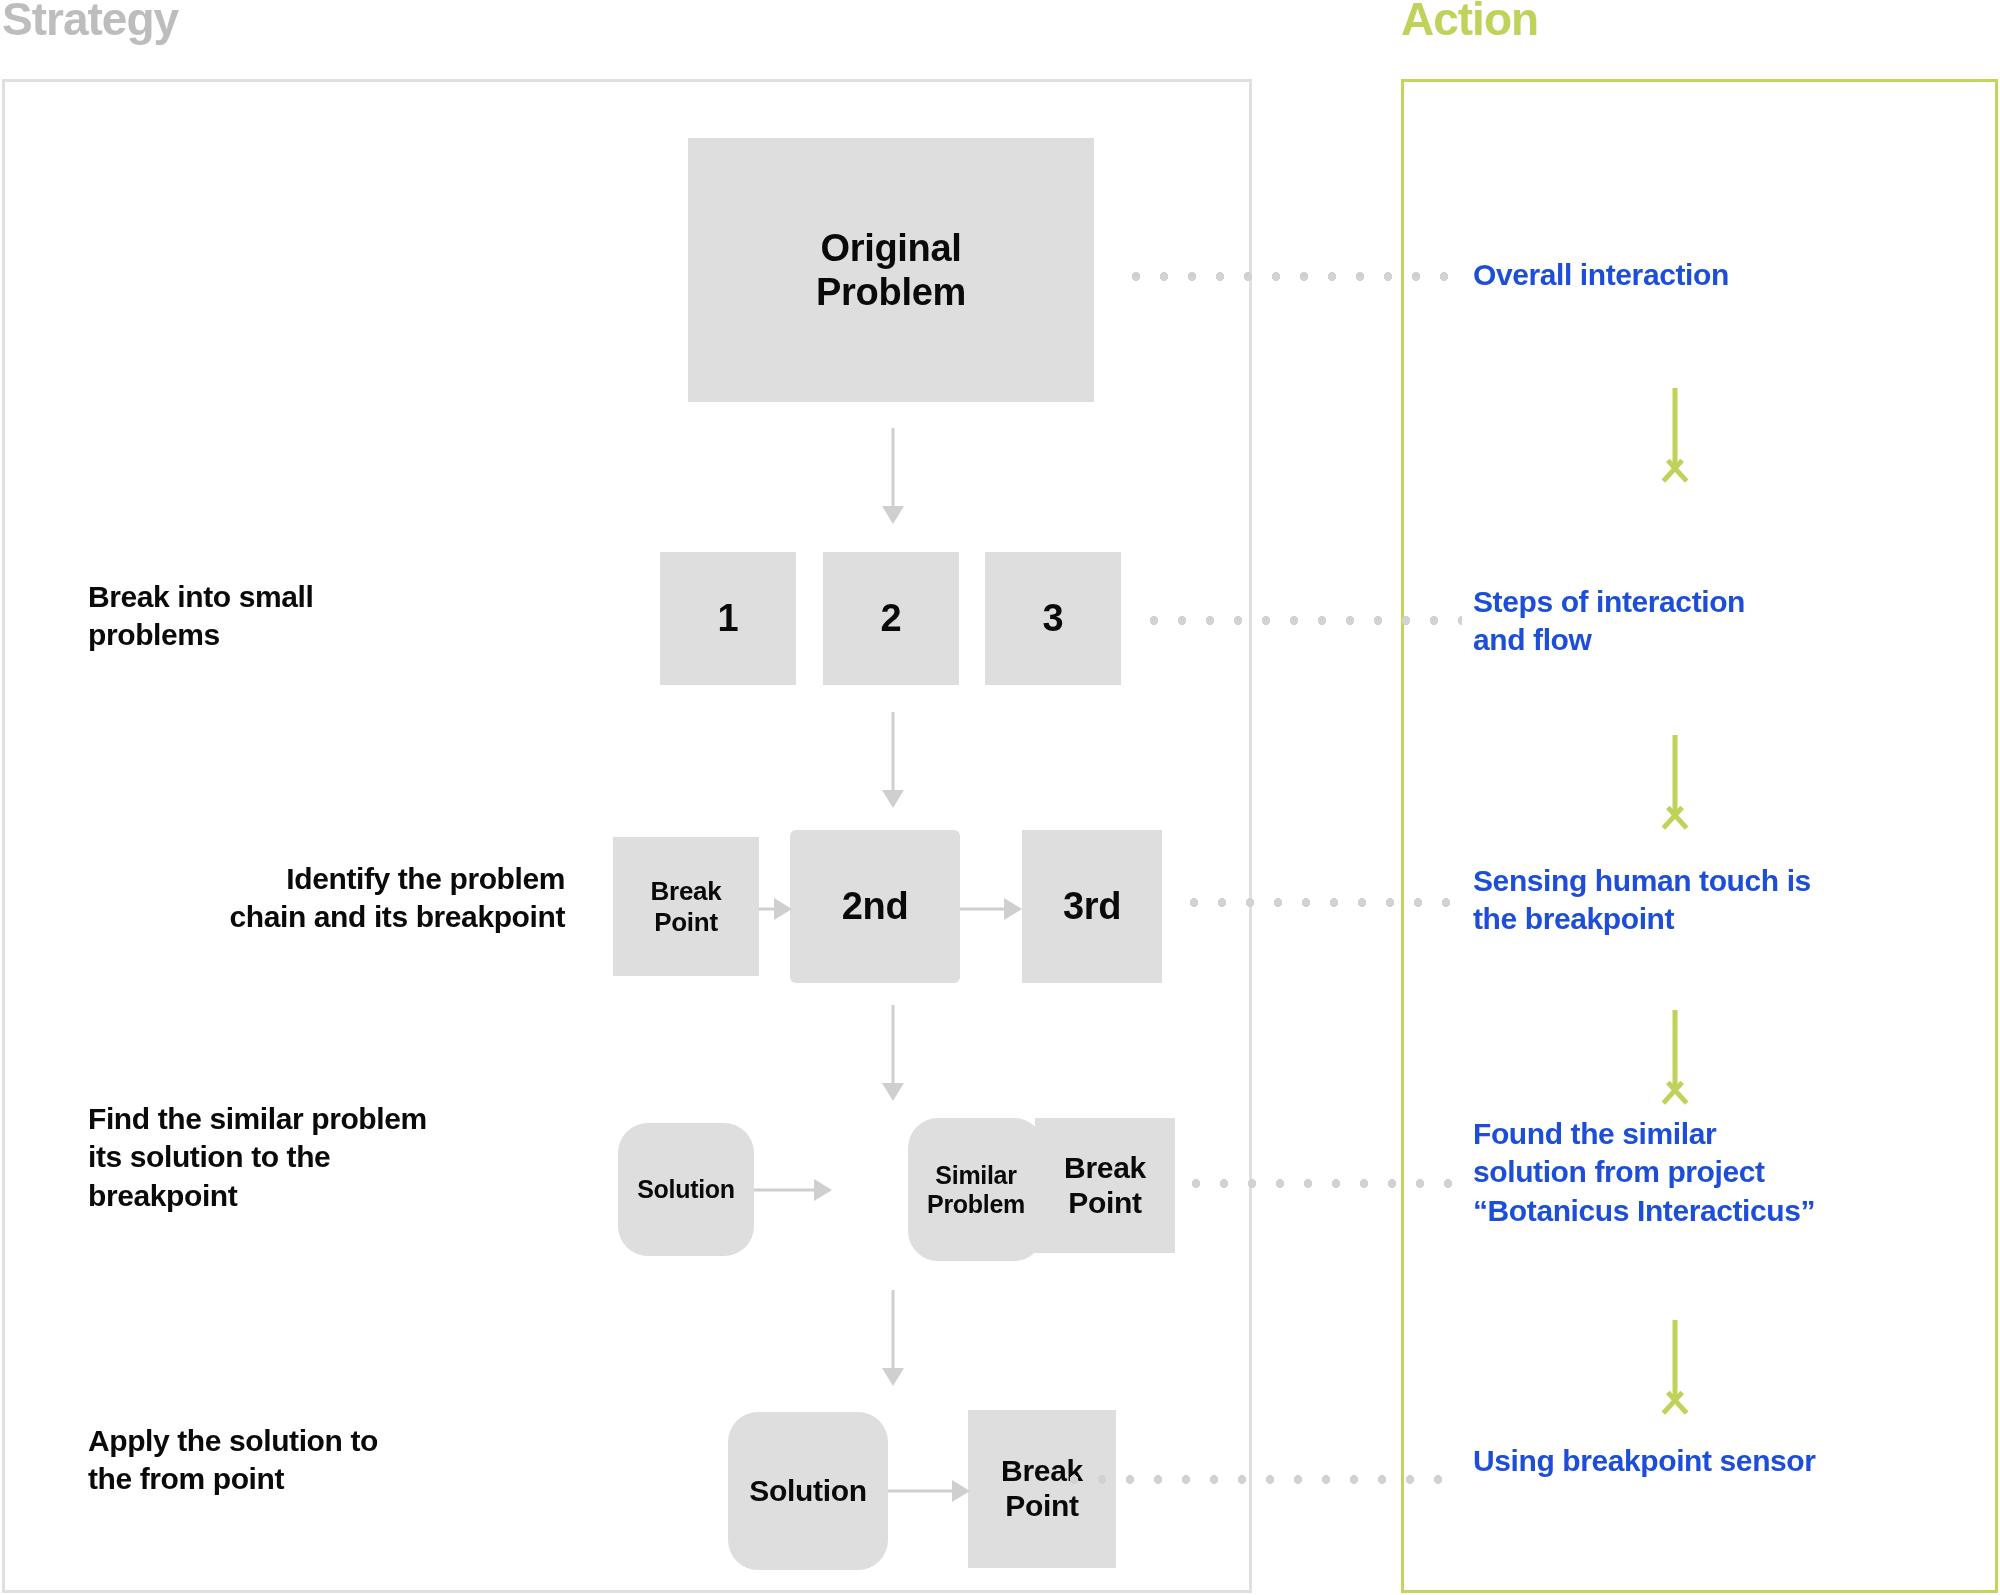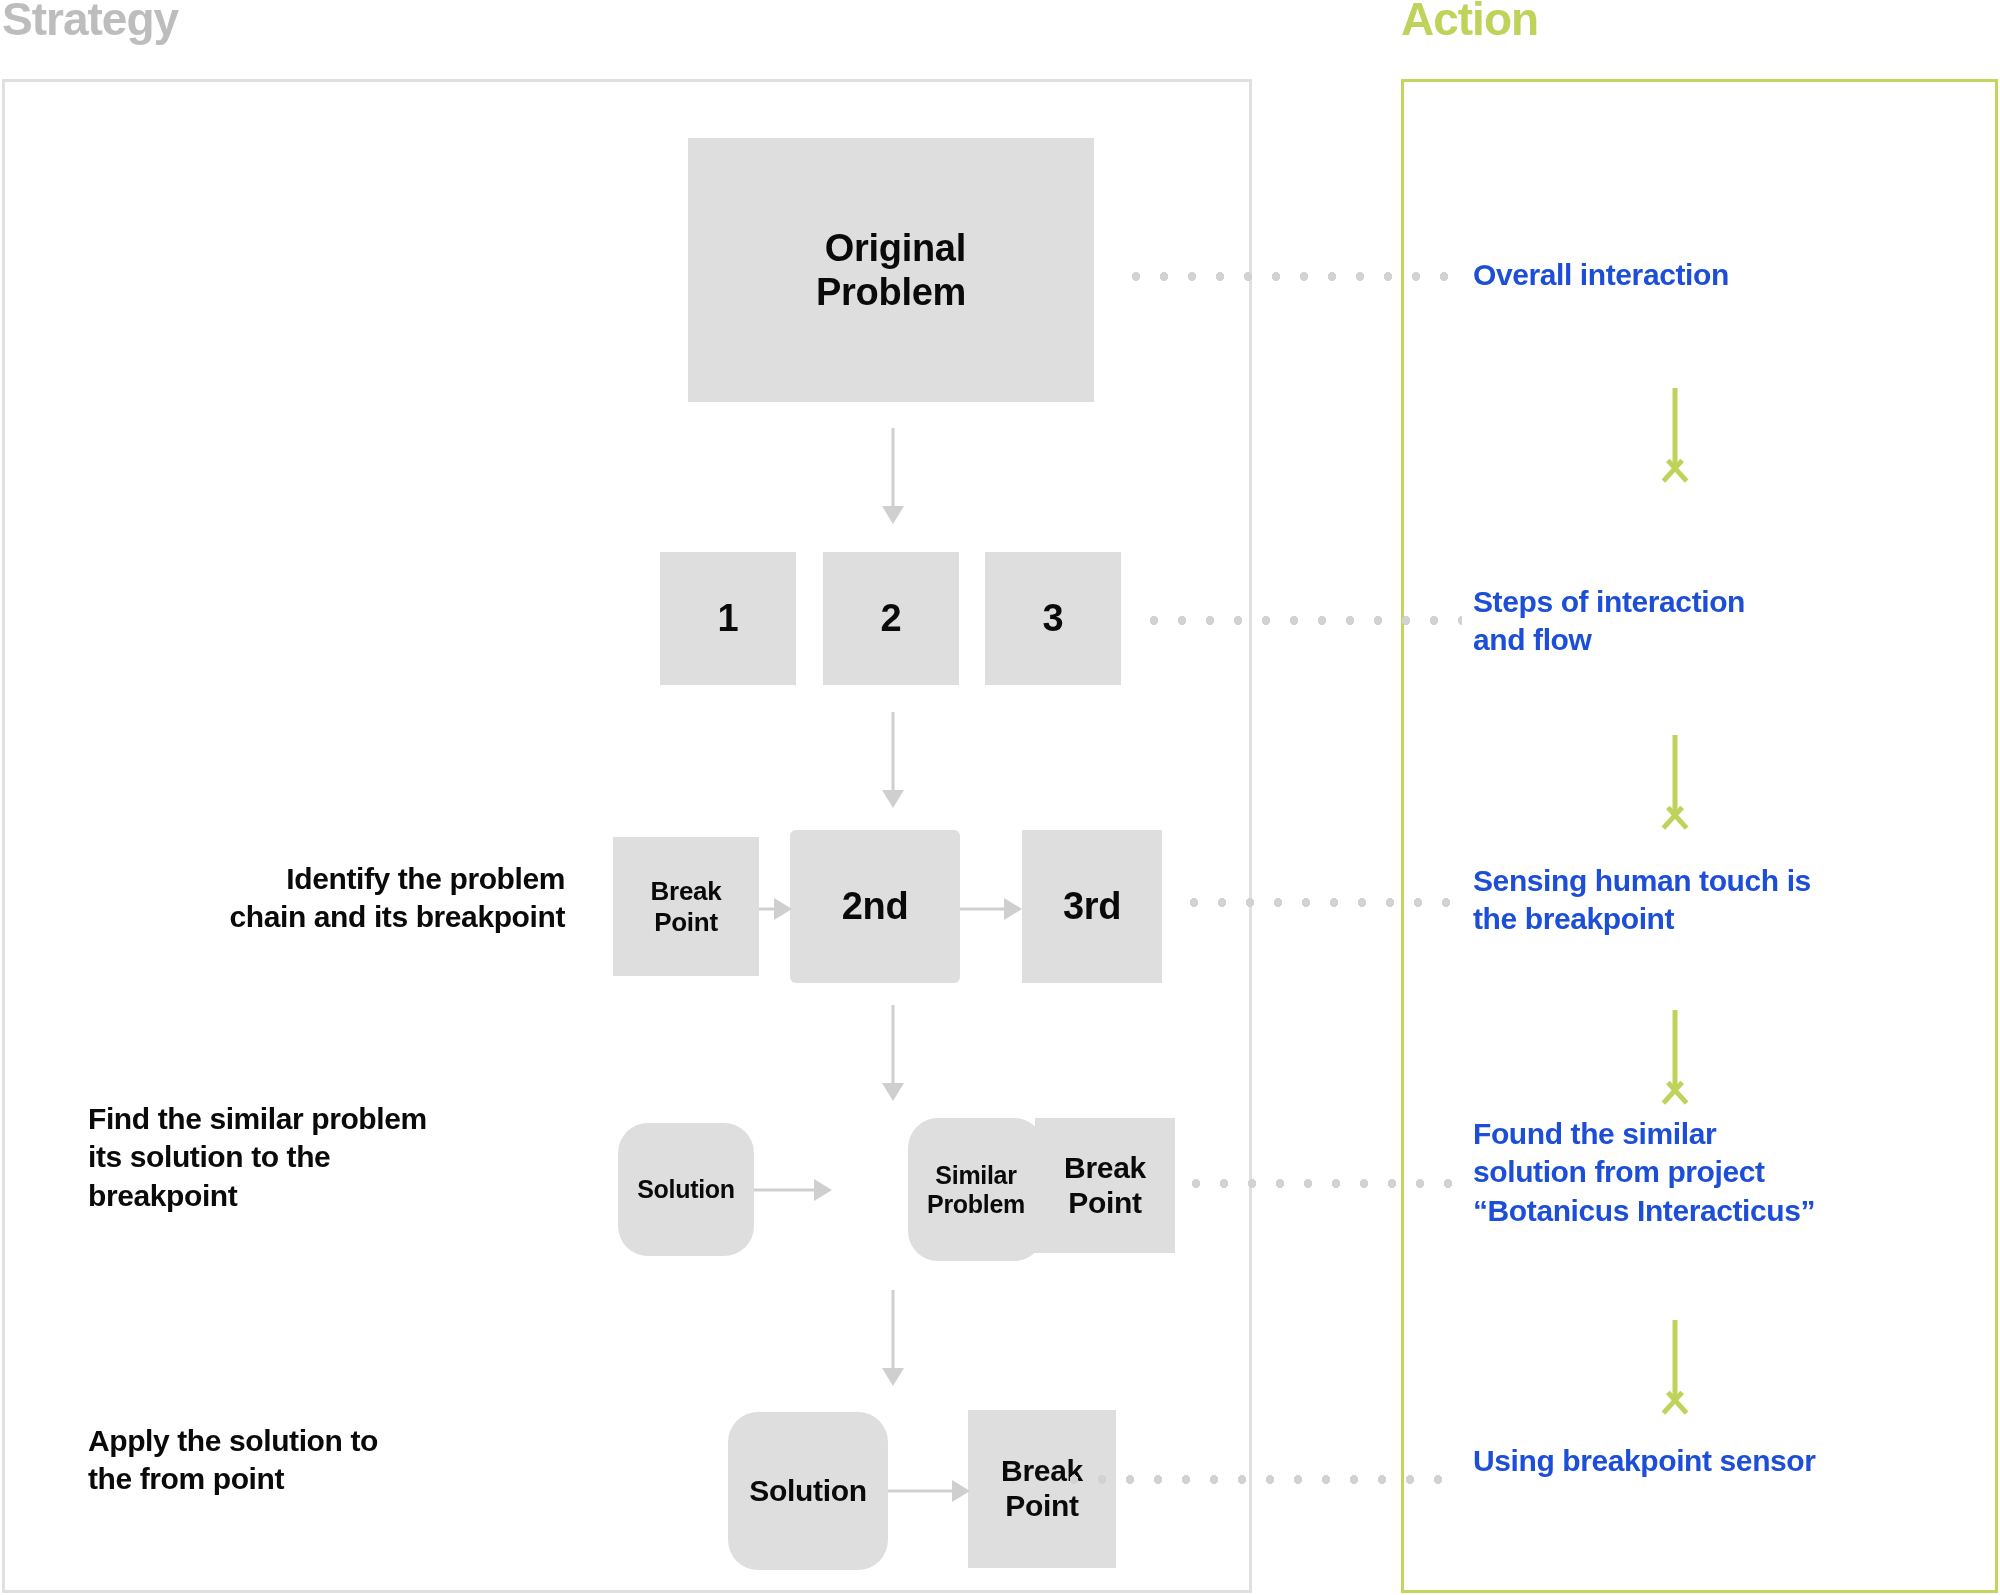--- a/index.html
+++ b/index.html
@@ -83,21 +83,21 @@
     justify-content: center;
     text-align: center;
     color: #0a0a0a;
     font-weight: bold;
     letter-spacing: -0.3px;
     line-height: 1.16;
     white-space: pre-line;
   }
   .fbox.round { border-radius: 30px; }
 
-  #box-original { left: 688px;  top: 138px;  width: 406px; height: 264px; font-size: 38px; text-align: right; }
+  #box-original { left: 688px;  top: 138px;  width: 406px; height: 264px; font-size: 38px; }
 
   #box-n1 { left: 660px;  top: 552px; width: 136px; height: 133px; font-size: 38px; }
   #box-n2 { left: 823px;  top: 552px; width: 136px; height: 133px; font-size: 38px; }
   #box-n3 { left: 985px;  top: 552px; width: 136px; height: 133px; font-size: 38px; }
 
   #box-bp2  { left: 613px;  top: 837px; width: 146px; height: 139px; font-size: 26px; }
   #box-2nd  { left: 790px;  top: 830px; width: 170px; height: 153px; font-size: 38px; border-radius: 6px; }
   #box-3rd  { left: 1022px; top: 830px; width: 140px; height: 153px; font-size: 38px; }
 
   #box-sol3  { left: 618px;  top: 1123px; width: 136px; height: 133px; font-size: 25px; }
@@ -218,20 +218,22 @@
 <body>
 
 <div id="stage">
 
   <div class="col-title" id="strategy-title">Strategy</div>
   <div class="col-title" id="action-title">Action</div>
 
   <div class="col-frame" id="strategy-frame"></div>
   <div class="col-frame" id="action-frame"></div>
 
+  <div class="step-label" id="label-1">Break into small
+problems</div>
   <div class="step-label" id="label-2">Identify the problem
 chain and its breakpoint</div>
   <div class="step-label" id="label-3">Find the similar problem
 its solution to the
 breakpoint</div>
   <div class="step-label" id="label-4">Apply the solution to
 the from point</div>
 
   <div class="fbox" id="box-original">Original
 Problem</div>

